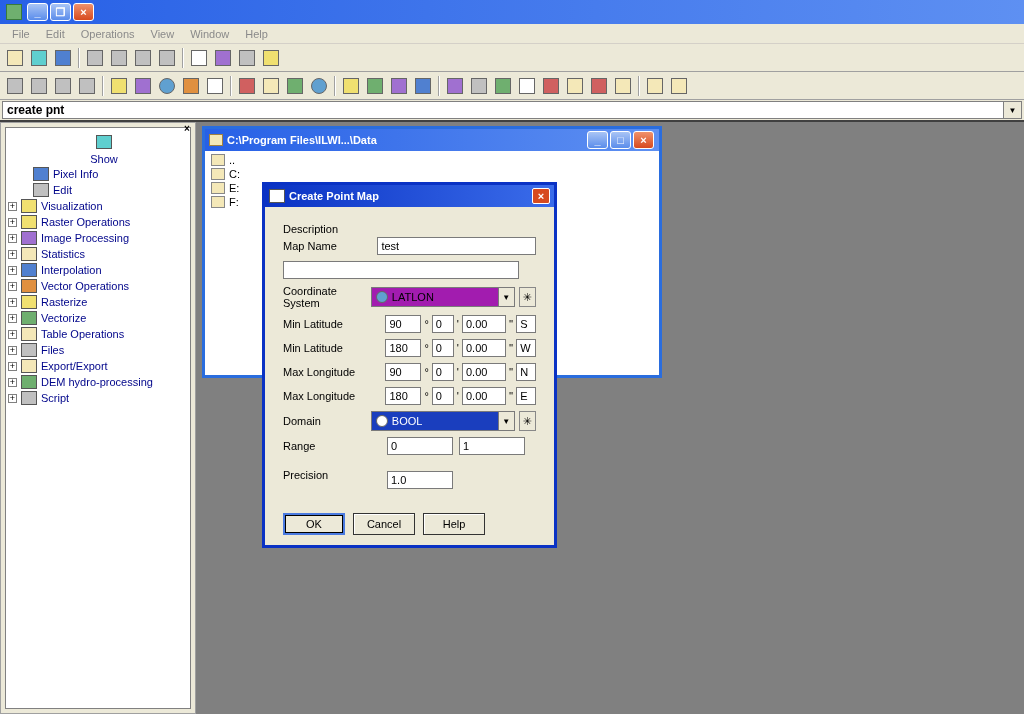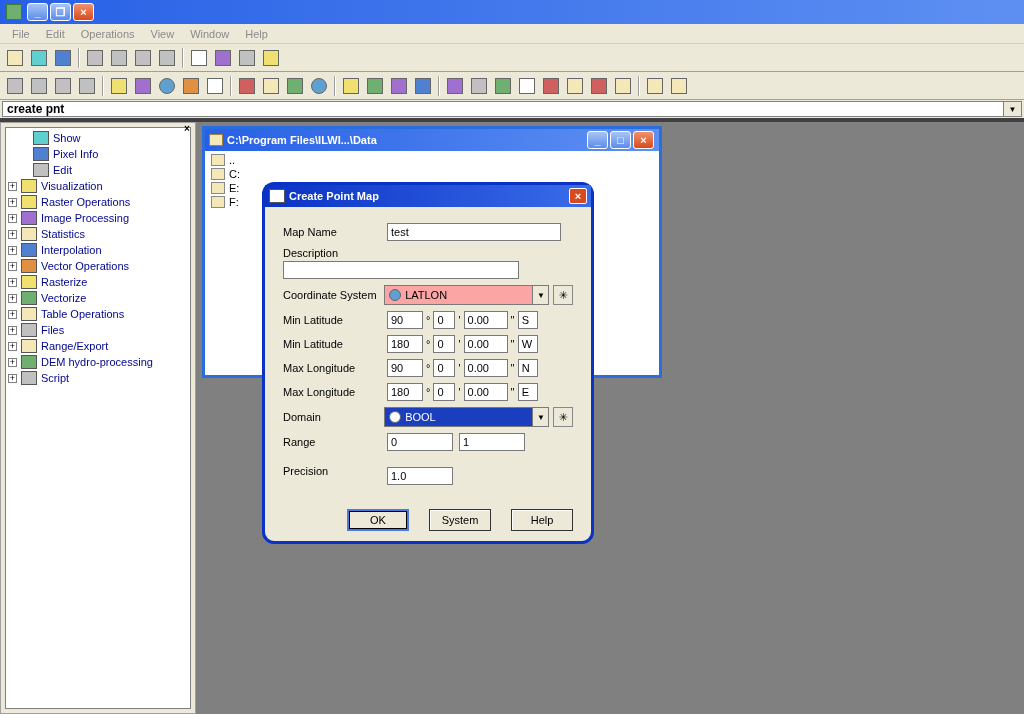--- a/index.html
+++ b/index.html
@@ -16,21 +16,21 @@
 
 .toolbar { height: 28px; background: #ECE9D8; border-bottom: 1px solid #A0A0A0; display: flex; align-items: center; padding: 2px 4px; gap: 2px; }
 .toolbtn { width: 22px; height: 22px; border: 1px solid transparent; display: flex; align-items: center; justify-content: center; }
 .toolsep { width: 2px; height: 20px; border-left: 1px solid #A0A0A0; border-right: 1px solid #fff; margin: 0 2px; }
 .icon-box { width: 16px; height: 16px; border: 1px solid #666; }
 .ic-cyan { background:#5FCFCF; } .ic-green { background:#6FAF6F; } .ic-yellow { background:#F0E070; }
 .ic-purple { background:#A070D0; } .ic-gray { background:#C0C0C0; } .ic-blue { background:#5080D0; }
 .ic-red { background:#D06060; } .ic-orange { background:#E09040; } .ic-table { background:#F4E8B8; }
 .ic-chart { background:#fff; } .ic-globe { background:#60A0D0; border-radius:50%; }
 
-.cmdbar { height: 22px; background: #ECE9D8; display: flex; padding: 1px 2px; border-bottom: 4px solid #404040; }
+.cmdbar { height: 22px; background: #ECE9D8; display: flex; padding: 1px 2px; border-bottom: 2px solid #404040; }
 .cmdbar input { flex: 1; border: 1px solid #808080; padding: 1px 4px; font-weight: bold; font-family: inherit; font-size: 12px; background: #fff; }
 .cmdbar .dd { width: 18px; border: 1px solid #808080; border-left: none; background: #ECE9D8; display: flex; align-items: center; justify-content: center; font-size: 8px;}
 
 .workspace { display: flex; height: calc(714px - 24px - 20px - 28px - 28px - 22px); background: #808080; }
 
 .sidebar { width: 196px; background: #ECE9D8; border: 1px solid #A0A0A0; display: flex; flex-direction: column; position: relative; }
 .sidebar .closex { position: absolute; right: 2px; top: 1px; width: 12px; height: 12px; font-size: 10px; font-weight: bold; text-align: center; line-height: 10px; }
 .tabs { display: flex; margin-top: 14px; padding: 0 4px; }
 .tab { padding: 2px 14px; border: 1px solid #A0A0A0; background: #ECE9D8; margin-right: 2px; border-radius: 3px 3px 0 0; }
 .tab2 { text-align:center; padding: 2px 0; border-bottom:1px solid #A0A0A0; margin: 0 4px;}
@@ -50,28 +50,28 @@
 .dicon { width:14px; height:12px; background:#F4E8B8; border:1px solid #888;}
 
 .dialog { position: absolute; border: 3px solid #0A32C4; background: #ECE9D8; }
 .dialog .dlg-title { height: 22px; background: linear-gradient(to right, #0A32C4, #3A6CEA); display: flex; align-items: center; padding: 0 4px; color: white; font-weight: bold;}
 .dialog .dlg-title .dicon2 { width: 16px; height: 14px; background: #fff; border: 1px solid #555; margin-right: 4px;}
 .dialog .dlg-close { width: 18px; height: 16px; background: #D74A1F; border: 1px solid #fff; border-radius: 2px; display:flex;align-items:center;justify-content:center; color:#fff;}
 .dialog-body { padding: 16px 18px 10px 18px; }
 .drow { display: flex; align-items: center; margin-bottom: 6px; }
 .dlabel { width: 104px; }
 .dinput { border: 1px solid #7A7A7A; background: #fff; padding: 1px 3px; height: 18px; font-family: inherit; }
-.dselect { border: 1px solid #7A7A7A; background: #fca5a5; display:flex; align-items:center; height: 20px;}
+.dselect { border: 1px solid #7A7A7A; background: #a21caf; display:flex; align-items:center; height: 20px;}
 .dselect.sel-active { background: #1A3EBE; color: #fff;}
 .dselect .seldd { width: 16px; height: 18px; background: #ECE9D8; border-left: 1px solid #7A7A7A; margin-left:auto; display:flex;align-items:center;justify-content:center; color:#000; font-size:8px;}
 .latinput { width: 36px; }
 .latinput.w44 { width: 44px;}
 .hemi { width: 20px; border:1px solid #7A7A7A; background:#fff; height:18px; display:flex; align-items:center; padding:0 3px;}
 .sqbtn { width: 20px; height: 20px; border: 1px solid #888; background: #ECE9D8; display:flex; align-items:center; justify-content:center; margin-left:4px;}
-.btnrow { display:flex; justify-content: flex-end; gap: 20px; margin-top: 24px;}
+.btnrow { display:flex; gap: 8px; margin-top: 24px;}
 .dbtn { width: 62px; height: 22px; border: 1px solid #333; background: #ECE9D8; box-shadow: 1px 1px 0 #fff inset;}
 .dbtn.default { border: 2px solid #4A7AE0; box-shadow: 0 0 0 1px #000 inset;}
 </style>
 </head>
 <body>
 
 <div class="titlebar">
   <div class="appicon"></div>
   <div class="winbtn">_</div>
   <div class="winbtn">❐</div>
@@ -217,21 +217,21 @@
 <div class="cmdbar">
   <input type="text" value="create pnt" style="">
   <div class="dd">▼</div>
 </div>
 
 <div class="workspace">
 
   <div class="sidebar">
     <div class="closex">×</div>
     <div class="tree" id="tree">
-        <div class="tree-item" style="padding-left: 12px;">
+        <div class="tree-item" style="padding-left: 12px; flex-direction: column;">
           <div class="noexp"></div>
           <div class="ticon icon-box ic-cyan"></div>
           <span>Show</span>
         </div>
         <div class="tree-item" style="padding-left: 12px;">
           <div class="noexp"></div>
           <div class="ticon icon-box ic-blue"></div>
           <span>Pixel Info</span>
         </div>
         <div class="tree-item" style="padding-left: 12px;">
@@ -285,21 +285,21 @@
           <span>Table Operations</span>
         </div>
         <div class="tree-item">
           <div class="exp">+</div>
           <div class="ticon icon-box ic-gray"></div>
           <span>Files</span>
         </div>
         <div class="tree-item">
           <div class="exp">+</div>
           <div class="ticon icon-box ic-table"></div>
-          <span>Range/Export</span>
+          <span>Export/Export</span>
         </div>
         <div class="tree-item">
           <div class="exp">+</div>
           <div class="ticon icon-box ic-green"></div>
           <span>DEM hydro-processing</span>
         </div>
         <div class="tree-item">
           <div class="exp">+</div>
           <div class="ticon icon-box ic-gray"></div>
           <span>Script</span>
@@ -330,34 +330,34 @@
             <div class="dicon"></div>
             <span>E:</span>
           </div>
           <div>
             <div class="dicon"></div>
             <span>F:</span>
           </div>
         </div>
     </div>
 
-    <div class="dialog" style="left:66px; top:60px; width:332px;border-radius:12px;">
+    <div class="dialog" style="left:66px; top:60px; width:295px;">
       <div class="dlg-title">
         <div class="dicon2"></div>
         <div style="flex:1">Create Point Map</div>
         <div class="dlg-close">×</div>
       </div>
       <div class="dialog-body">
 
+        <div class="drow" style="margin-bottom:2px;">
+          <div class="dlabel">Description</div>
+        </div>
         <div class="drow">
           <div class="dlabel">Map Name</div>
           <input class="dinput" style="width: 174px;" value="test">
-        </div>
-        <div class="drow" style="margin-bottom:2px;">
-          <div class="dlabel">Description</div>
         </div>
         <div class="drow">
           <input class="dinput" style="width: 236px;" value="">
         </div>
         <div class="drow">
           <div class="dlabel">Coordinate System</div>
           <div class="dselect" style="width:170px;">
             <div class="icon-box ic-globe" style="width:12px;height:12px;margin:0 4px;"></div>
             <span>LATLON</span>
             <div class="seldd">▼</div>
@@ -430,20 +430,20 @@
           <span style="width:6px"></span>
           <input class="dinput" style="width: 66px;" value="1">
         </div>
         <div class="drow">
           <div class="dlabel">Precision</div>
           <input class="dinput" style="width: 66px; margin-top: 10px;" value="1.0">
         </div>
 
         <div class="btnrow">
           <button class="dbtn default">OK</button>
-          <button class="dbtn">System</button>
+          <button class="dbtn">Cancel</button>
           <button class="dbtn">Help</button>
         </div>
       </div>
     </div>
 
   </div>
 </div>
 
 </body></html>

